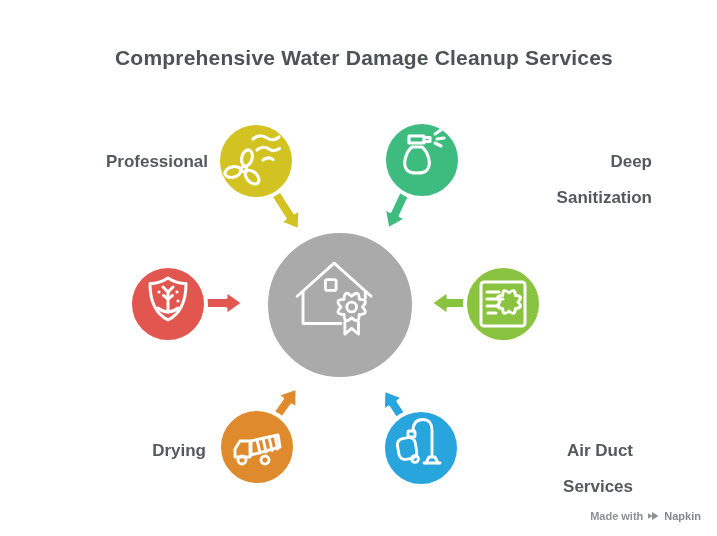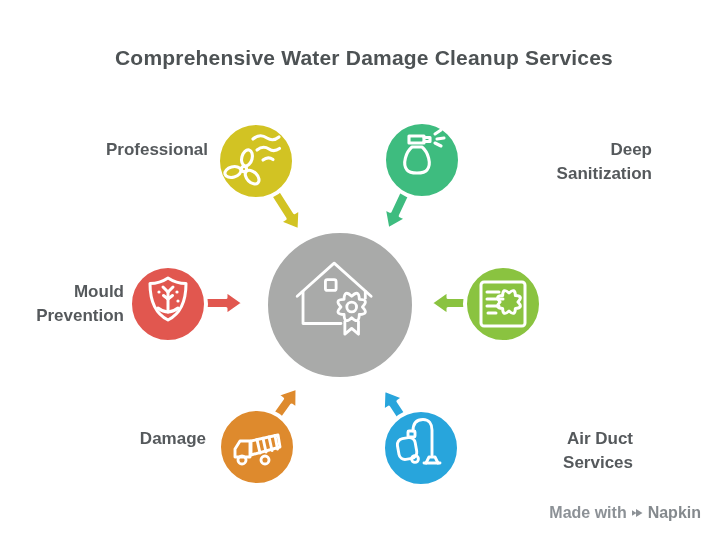--- a/index.html
+++ b/index.html
@@ -16,26 +16,26 @@
     position:absolute;width:72px;height:72px;border-radius:50%;
     border:4px solid #ffffff;z-index:2;display:flex;align-items:center;justify-content:center;
   }
   .center-circle{
     position:absolute;left:264px;top:229px;width:144px;height:144px;border-radius:50%;
     border:4px solid #ffffff;z-index:2;display:flex;align-items:center;justify-content:center;
   }
   .node-label{
     position:absolute;z-index:3;font-size:17px;font-weight:700;color:#55595c;line-height:24px;
   }
-  .node-label span{display:block;}
+  .node-label span{display:block;margin-top:12px;}
   .align-right{text-align:right;}
   .align-left{text-align:right;}
   .footer{
     position:absolute;right:16px;bottom:14px;z-index:3;display:flex;align-items:center;gap:4px;
-    color:#8c9196;font-size:16px;font-weight:600;
+    color:#8c9196;font-size:11px;font-weight:600;
   }
   .footer .brand{font-weight:700;color:#84898d;}
   .icon-svg{display:block;}
 </style>
 </head>
 <body>
 
 <div class="canvas">
 
   <div class="title">Comprehensive Water Damage Cleanup Services</div>
@@ -110,24 +110,20 @@
         <path d="M36,31 L40.5,27.5"></path>
         <path d="M26,40 q10,8 20,0"></path>
       </g>
       <g fill="#ffffff" stroke="none">
         <circle cx="27" cy="24" r="1.6"></circle>
         <circle cx="45" cy="24" r="1.6"></circle>
         <circle cx="46" cy="33" r="1.6"></circle>
       </g>
     </svg>
   </div>
-  <div class="node-label align-right" style="left:0px;top:280px;width:124px;">
-    <span>Mould</span>
-    <span>Prevention</span>
-  </div>
 
   <div class="node-circle" style="left: 463px; top: 264px; background-color: rgb(138, 195, 64);">
     <svg class="icon-svg" width="72" height="72" viewBox="0 0 72 72">
       <g fill="none" stroke="#ffffff" stroke-width="3" stroke-linecap="round" stroke-linejoin="round">
         <rect x="14" y="14" width="44" height="44" rx="3"></rect>
         <path d="M20,24 h12"></path>
         <path d="M20,31 h16"></path>
         <path d="M20,38 h12"></path>
         <path d="M21,45 h8"></path>
         <path d="M51,34 Q56.8,40.1 48.4,40.4 Q48.1,48.8 42,43 Q35.9,48.8 35.6,40.4 Q27.2,40.1 33,34 Q27.2,27.9 35.6,27.6 Q35.9,19.2 42,25 Q48.1,19.2 48.4,27.6 Q56.8,27.9 51,34 Z"></path>
@@ -143,21 +139,21 @@
         <path d="M36,28.6 L39,42"></path>
         <path d="M42,27.2 L45,41"></path>
         <path d="M48,25.9 L51,39.5"></path>
         <path d="M54,24.5 L56.5,38"></path>
         <circle cx="21" cy="49" r="4"></circle>
         <circle cx="44" cy="49" r="4"></circle>
       </g>
     </svg>
   </div>
   <div class="node-label align-right" style="left:30px;top:427px;width:176px;">
-    <span>Damage</span>
+    <span>Drying</span>
   </div>
 
   <div class="node-circle" style="left: 381px; top: 408px; background-color: rgb(40, 165, 220);">
     <svg class="icon-svg" width="72" height="72" viewBox="0 0 72 72">
       <g fill="none" stroke="#ffffff" stroke-width="2.9" stroke-linecap="round" stroke-linejoin="round">
         <rect x="13" y="26" width="18" height="21" rx="6" transform="rotate(-10 22 36)"></rect>
         <rect x="23" y="19" width="7" height="6" rx="1"></rect>
         <circle cx="30" cy="47" r="3.4"></circle>
         <path d="M28,19 C28,10 33,7.5 38,7.5 C44,7.5 47,12 47,18 L47,43"></path>
         <path d="M41,51 L44,45 H50 L53,51"></path>

